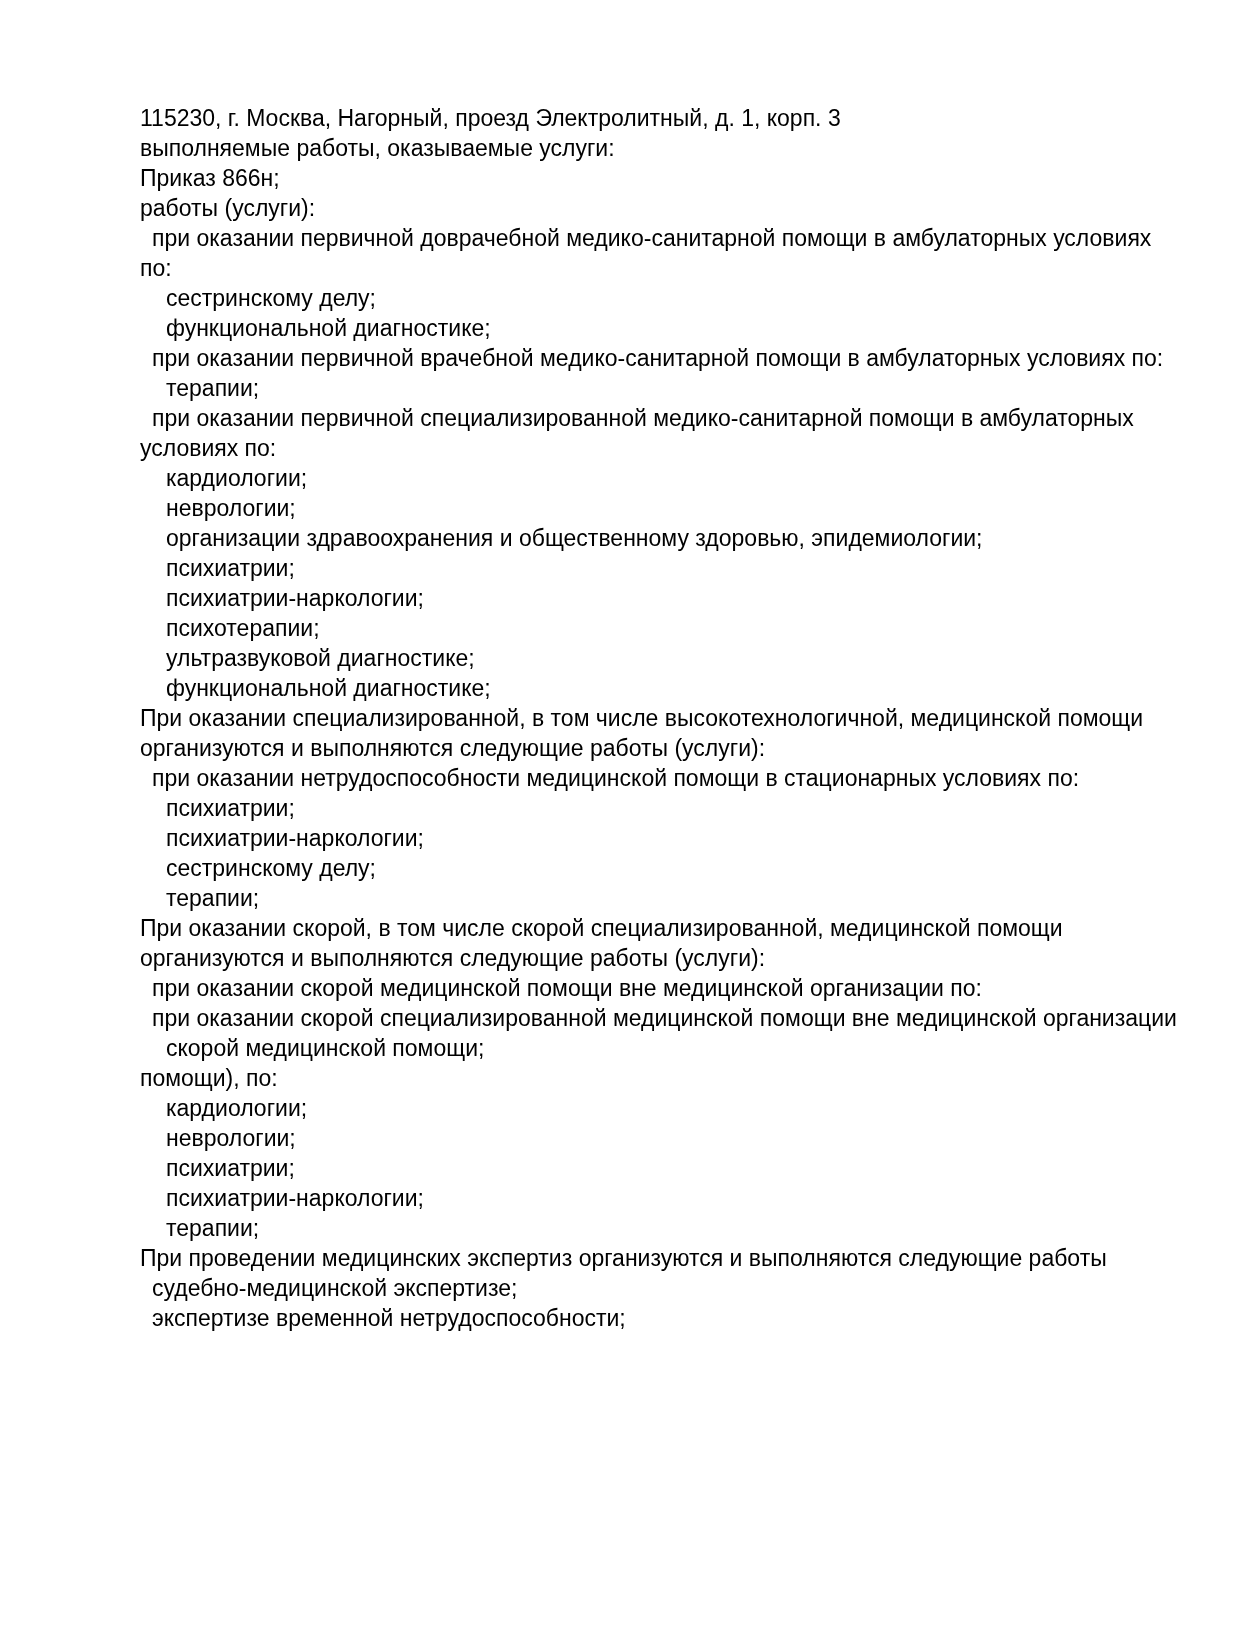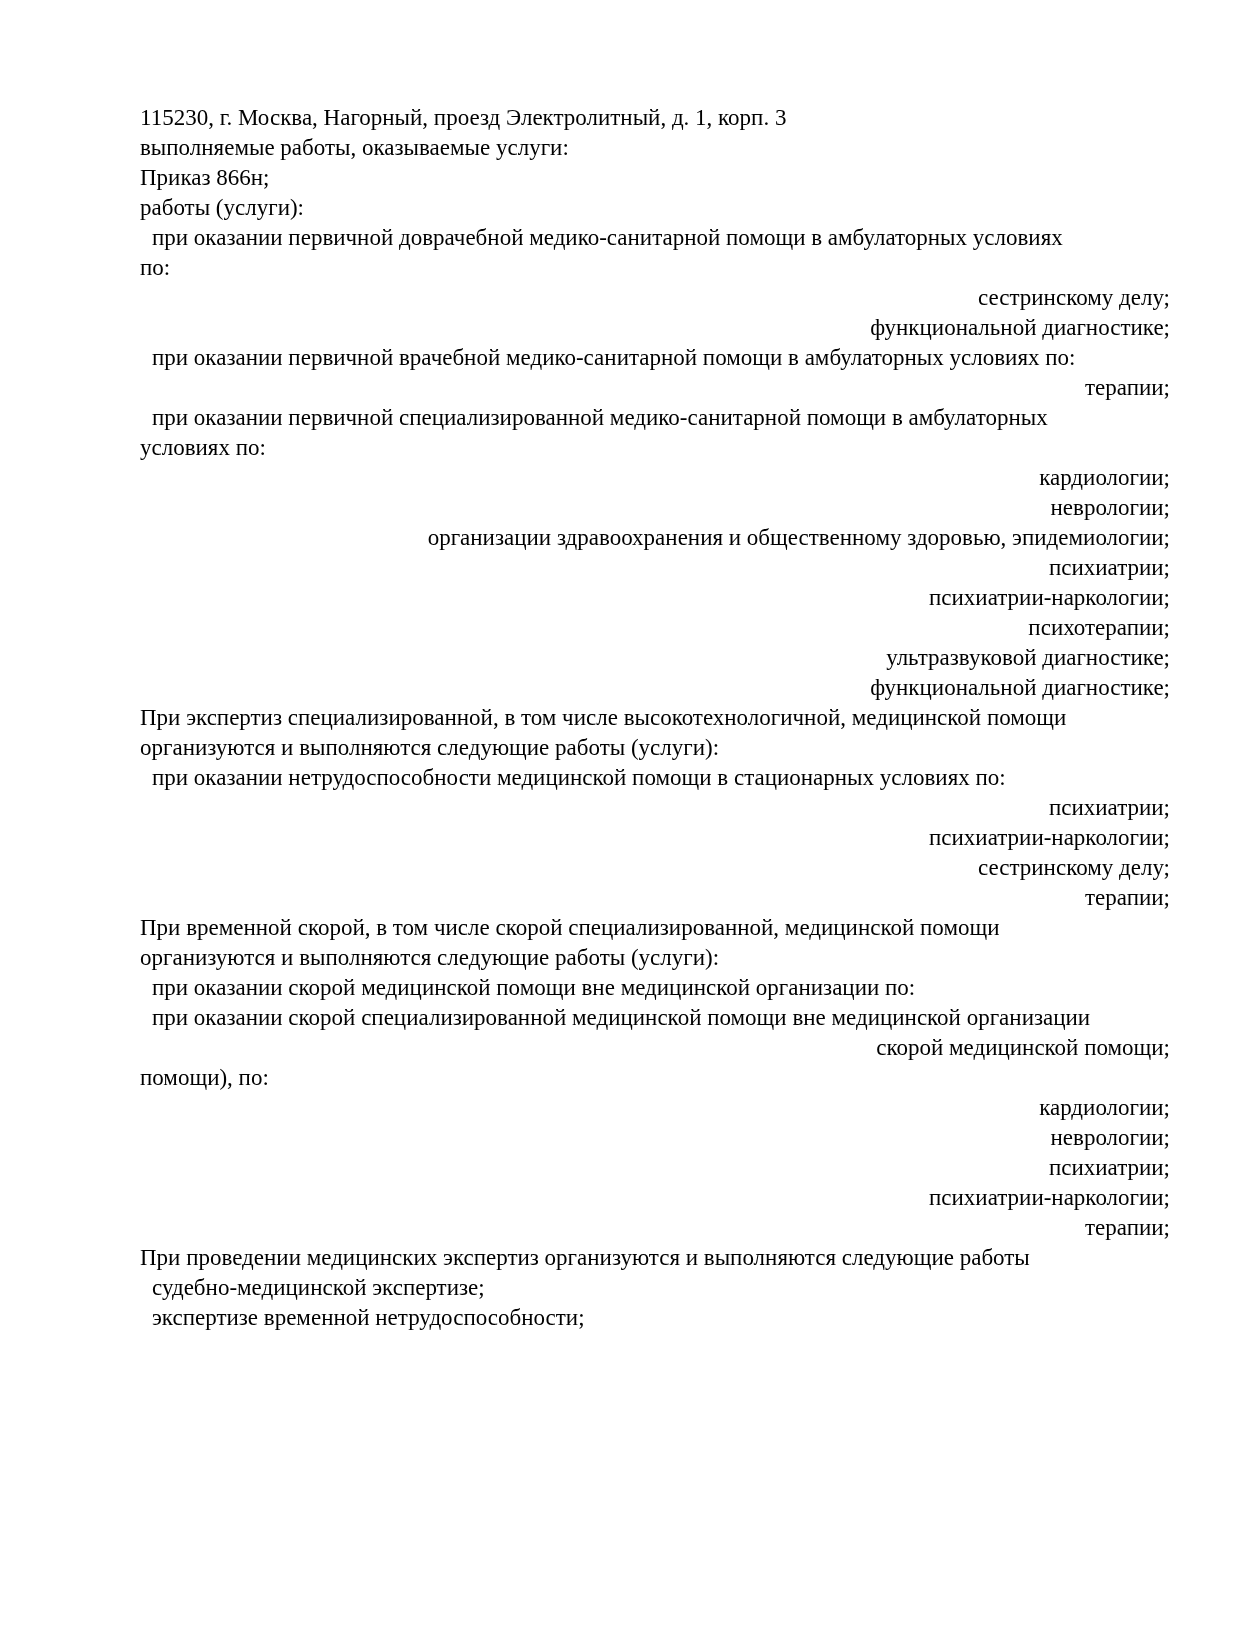--- a/index.html
+++ b/index.html
@@ -6,39 +6,39 @@
     margin: 0;
     padding: 0;
     background: #ffffff;
   }
   .page {
     position: relative;
     width: 1240px;
     height: 1608px;
     background: #ffffff;
     color: #000000;
-    font-family: Liberation Serif, serif;
+    font-family: Liberation Sans, sans-serif;
     overflow: hidden;
   }
   .text-block {
     position: absolute;
     left: 140px;
     top: 103px;
     width: 1030px;
   }
   .line {
     font-size: 23px;
     line-height: 30px;
     font-weight: 400;
     white-space: pre;
     color: #000000;
   }
   .ind0 { padding-left: 0; }
   .ind1 { padding-left: 12px; }
-  .ind2 { padding-left: 26px; text-align: right; }
+  .ind2 { padding-left: 26px; }
 </style>
 </head>
 <body>
 
 <div class="page">
   <div class="text-block" id="text-block">
       <div class="line ind0">115230, г. Москва, Нагорный, проезд Электролитный, д. 1, корп. 3</div>
       <div class="line ind0">выполняемые работы, оказываемые услуги:</div>
       <div class="line ind0">Приказ 866н;</div>
       <div class="line ind0">работы (услуги):</div>
@@ -51,28 +51,28 @@
       <div class="line ind1">при оказании первичной специализированной медико-санитарной помощи в амбулаторных</div>
       <div class="line ind0">условиях по:</div>
       <div class="line ind2">кардиологии;</div>
       <div class="line ind2">неврологии;</div>
       <div class="line ind2">организации здравоохранения и общественному здоровью, эпидемиологии;</div>
       <div class="line ind2">психиатрии;</div>
       <div class="line ind2">психиатрии-наркологии;</div>
       <div class="line ind2">психотерапии;</div>
       <div class="line ind2">ультразвуковой диагностике;</div>
       <div class="line ind2">функциональной диагностике;</div>
-      <div class="line ind0">При экспертиз специализированной, в том числе высокотехнологичной, медицинской помощи</div>
+      <div class="line ind0">При оказании специализированной, в том числе высокотехнологичной, медицинской помощи</div>
       <div class="line ind0">организуются и выполняются следующие работы (услуги):</div>
       <div class="line ind1">при оказании нетрудоспособности медицинской помощи в стационарных условиях по:</div>
       <div class="line ind2">психиатрии;</div>
       <div class="line ind2">психиатрии-наркологии;</div>
       <div class="line ind2">сестринскому делу;</div>
       <div class="line ind2">терапии;</div>
-      <div class="line ind0">При временной скорой, в том числе скорой специализированной, медицинской помощи</div>
+      <div class="line ind0">При оказании скорой, в том числе скорой специализированной, медицинской помощи</div>
       <div class="line ind0">организуются и выполняются следующие работы (услуги):</div>
       <div class="line ind1">при оказании скорой медицинской помощи вне медицинской организации по:</div>
       <div class="line ind1">при оказании скорой специализированной медицинской помощи вне медицинской организации</div>
       <div class="line ind2">скорой медицинской помощи;</div>
       <div class="line ind0">помощи), по:</div>
       <div class="line ind2">кардиологии;</div>
       <div class="line ind2">неврологии;</div>
       <div class="line ind2">психиатрии;</div>
       <div class="line ind2">психиатрии-наркологии;</div>
       <div class="line ind2">терапии;</div>

